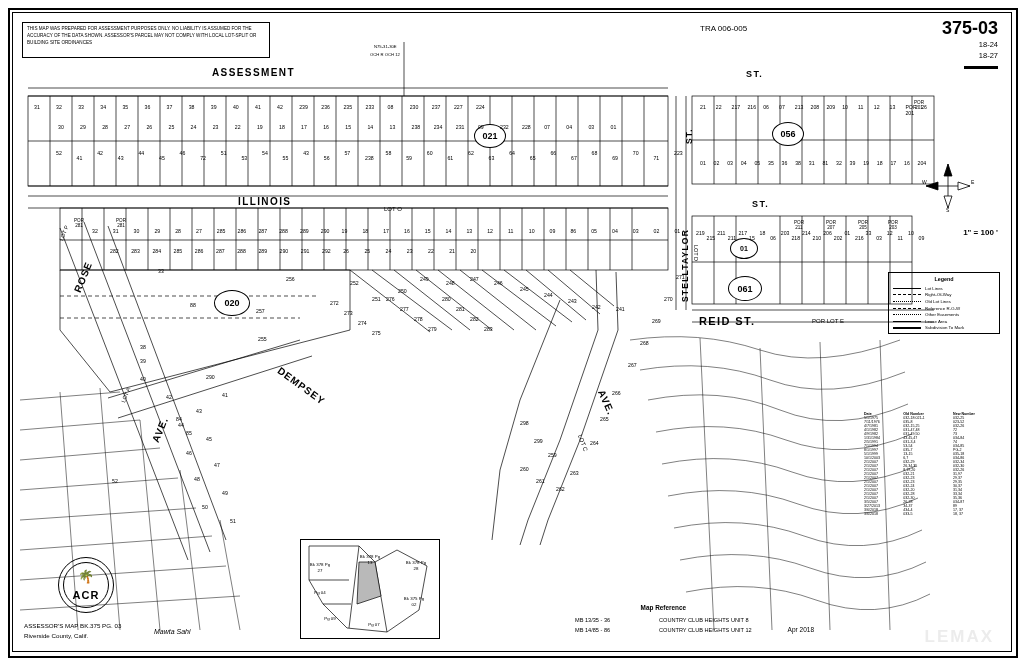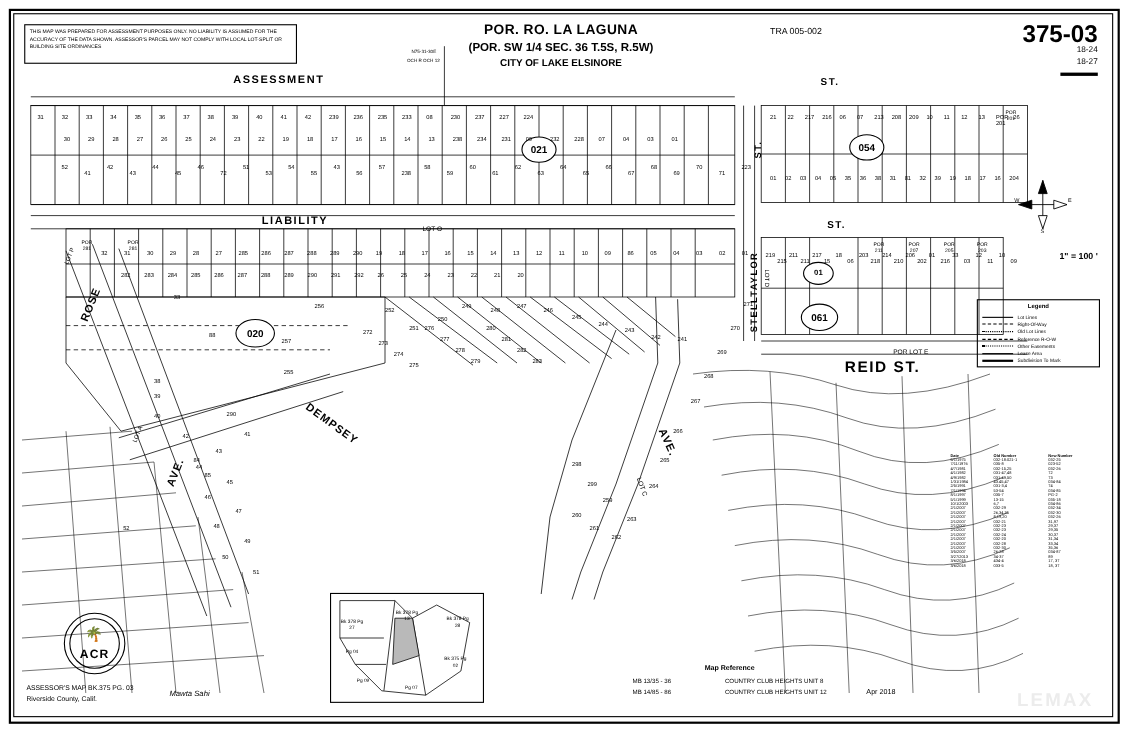--- a/index.html
+++ b/index.html
@@ -16,21 +16,21 @@
   
   #disclaimer{left:22px;top:22px;width:248px;height:36px;border:1px solid #000;font-size:4.6px;line-height:1.5;padding:3px 4px;box-sizing:border-box;}
 
   
   #title{left:300px;top:20px;width:420px;text-align:center;}
   #title .t1{font-size:12.5px;font-weight:bold;letter-spacing:.4px;}
   #title .t2{font-size:10.5px;font-weight:bold;margin-top:3px;}
   #title .t3{font-size:9px;font-weight:bold;margin-top:3px;}
 
   #tra{left:700px;top:24px;width:150px;font-size:8px;}
-  #bk{right:26px;top:18px;font-size:22px;font-weight:bold;}
+  #bk{right:26px;top:18px;font-size:18px;font-weight:bold;}
   #bkSub{right:26px;top:40px;font-size:7.5px;text-align:right;line-height:1.45;}
   #bkBar{right:26px;top:66px;width:34px;height:3px;background:#000;}
 
   
   .street{position:absolute;font-weight:bold;letter-spacing:1.4px;}
   .vstreet{position:absolute;font-weight:bold;letter-spacing:1.2px;writing-mode:vertical-rl;transform:rotate(180deg);}
   .num{position:absolute;font-size:5.2px;}
   .bigcirc{position:absolute;border:1.4px solid #000;border-radius:50%;display:flex;align-items:center;justify-content:center;font-size:9px;font-weight:bold;background:#fff;}
 
   
@@ -79,36 +79,31 @@
 <body>
 
 <div id="sheet">
   <div class="brd abs" id="frame"></div>
   <div class="brd abs" id="frameInner"></div>
 
   <div class="abs" id="disclaimer">
     <span>THIS MAP WAS PREPARED FOR ASSESSMENT PURPOSES ONLY.  NO LIABILITY IS ASSUMED FOR THE ACCURACY OF THE DATA SHOWN.  ASSESSOR'S PARCEL MAY NOT COMPLY WITH LOCAL LOT-SPLIT OR BUILDING SITE ORDINANCES</span>
   </div>
 
-  <div class="abs" id="title">
-    <div class="t1">POR. RO. LA LAGUNA</div>
-    <div class="t2">(POR. SW 1/4 SEC. 36 T.5S, R.5W)</div>
-    <div class="t3">CITY OF LAKE ELSINORE</div>
-  </div>
-
-  <div class="abs" id="tra">TRA 005-002</div>
+
+  <div class="abs" id="tra">TRA 006-005</div>
   <div class="abs" id="bk">375-03</div>
   <div class="abs" id="bkSub">18-24<br>18-27</div>
   <div class="abs" id="bkBar"></div>
 
   <div class="street abs" style="left:212px;top:67px;font-size:10px;">ASSESSMENT</div>
-  <div class="street abs" style="left:238px;top:196px;font-size:10px;">LIABILITY</div>
+  <div class="street abs" style="left:238px;top:196px;font-size:10px;">ILLINOIS</div>
   <div class="street abs" style="left:746px;top:69px;font-size:9px;">ST.</div>
   <div class="street abs" style="left:752px;top:199px;font-size:9px;">ST.</div>
-  <div class="street abs" style="left:768px;top:315px;font-size:14px;margin-top:10px;">REID  ST.</div>
+  <div class="street abs" style="left:699px;top:315px;font-size:11px;">REID  ST.</div>
 
   <div class="vstreet abs" style="left:680px;top:214px;font-size:8.5px;height:88px;">STELLTAYLOR</div>
   <div class="vstreet abs" style="left:684px;top:104px;font-size:8.5px;height:40px;">ST.</div>
   <div class="abs" style="left:72px;top:290px;font-size:10px;font-weight:bold;transform:rotate(-68deg);transform-origin:left top;letter-spacing:1px;">ROSE</div>
   <div class="abs" style="left:150px;top:440px;font-size:10px;font-weight:bold;transform:rotate(-68deg);transform-origin:left top;letter-spacing:1px;">AVE.</div>
   <div class="abs" style="left:282px;top:365px;font-size:10px;font-weight:bold;transform:rotate(36deg);transform-origin:left top;letter-spacing:1px;">DEMPSEY</div>
   <div class="abs" style="left:606px;top:388px;font-size:10px;font-weight:bold;transform:rotate(66deg);transform-origin:left top;letter-spacing:1px;">AVE.</div>
   <div class="abs" style="left:812px;top:318px;font-size:6px;">POR LOT E</div>
 
   <svg class="svgwrap" viewBox="0 0 1024 663">
@@ -278,21 +273,21 @@
       <line x1="686" y1="96" x2="686" y2="310"></line>
 
       <line x1="404" y1="42" x2="404" y2="96"></line>
     </g>
   </svg>
 
   <div class="abs" style="left:374px;top:44px;font-size:4.2px;">N75-31-30E</div>
   <div class="abs" style="left:370px;top:52px;font-size:4.2px;">OCH R      OCH 12</div>
 
   <div class="bigcirc" style="left:474px;top:124px;width:30px;height:22px;">021</div>
-  <div class="bigcirc" style="left:772px;top:122px;width:30px;height:22px;">054</div>
+  <div class="bigcirc" style="left:772px;top:122px;width:30px;height:22px;">056</div>
   <div class="bigcirc" style="left:214px;top:290px;width:34px;height:24px;">020</div>
   <div class="bigcirc" style="left:728px;top:276px;width:32px;height:23px;">061</div>
   <div class="bigcirc" style="left:730px;top:238px;width:26px;height:19px;font-size:7px;">01</div>
 
   <div class="abs" style="left:384px;top:206px;font-size:6px;">LOT O</div>
   <div class="abs" style="left:574px;top:440px;font-size:6px;transform:rotate(70deg);">LOT C</div>
   <div class="abs" style="left:688px;top:250px;font-size:5.5px;transform:rotate(90deg);">LOT D</div>
   <div class="abs" style="left:118px;top:392px;font-size:5.5px;transform:rotate(-68deg);">LOT A</div>
   <div class="abs" style="left:56px;top:230px;font-size:5.5px;transform:rotate(-68deg);">LOT P</div>
 

